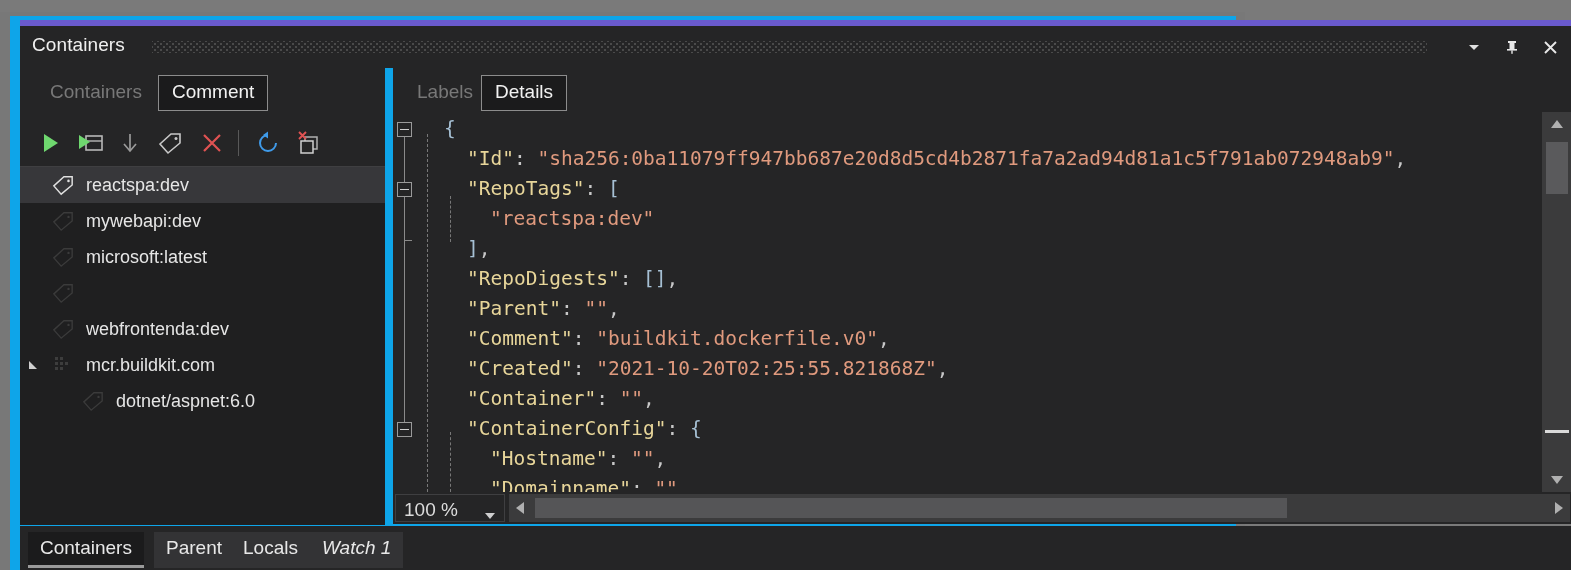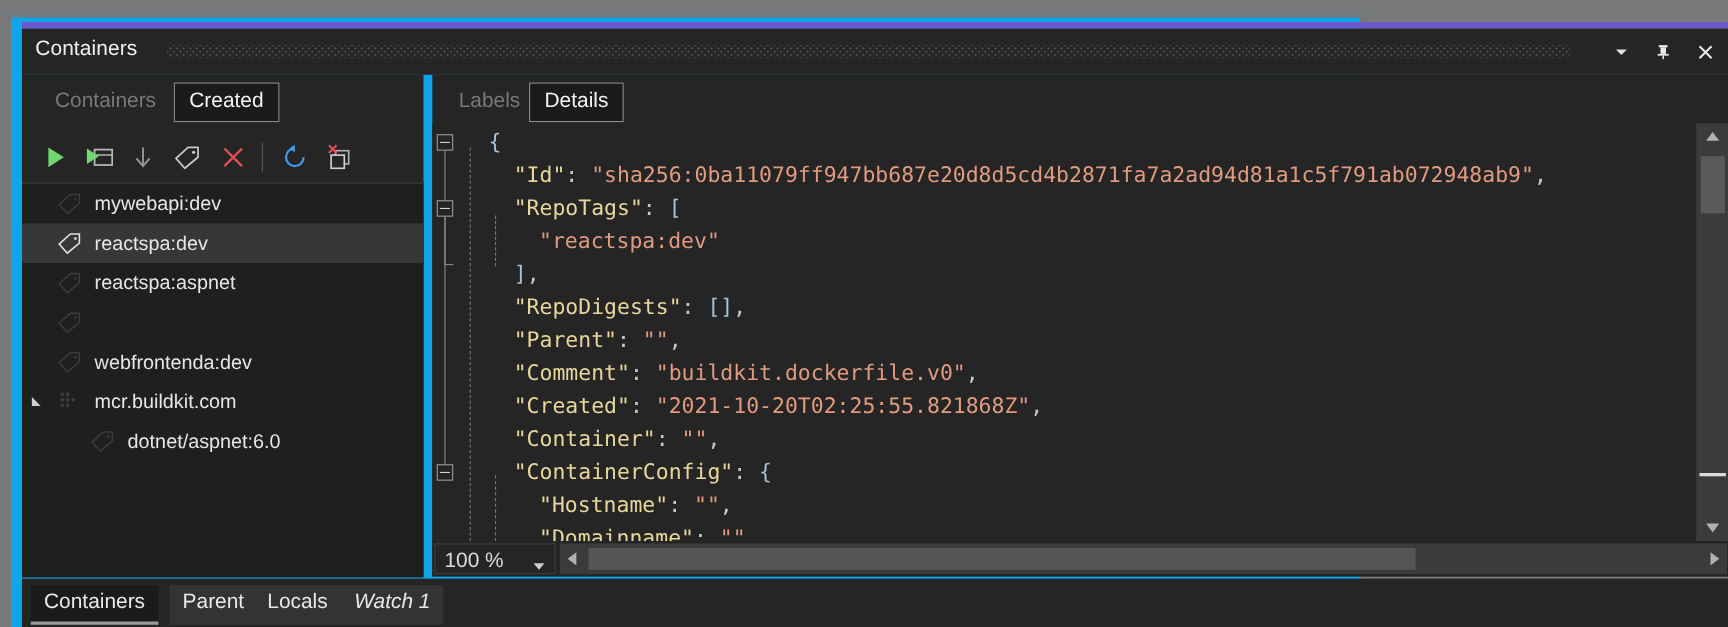--- a/index.html
+++ b/index.html
@@ -323,21 +323,21 @@
       <svg width="17" height="17" viewBox="0 0 17 17">
         <path d="M3 3 L14 14 M14 3 L3 14" stroke="#e8e8e8" stroke-width="1.9" fill="none"></path>
       </svg>
     </div>
   </div>
 
   <div id="left-pane">
 
     <div id="left-tabs">
       <div class="vtab inactive" style="left:16px;">Containers</div>
-      <div class="vtab active" style="left:138px;">Created</div>
+      <div class="vtab active" style="left:138px;">Comment</div>
     </div>
 
     <div id="toolbar">
       <div class="tbtn" style="left:12px;">
         <svg width="24" height="24" viewBox="0 0 24 24">
             <path d="M6 3 L20 12 L6 21 Z" fill="#6fd86f"></path>
           </svg>
       </div>
       <div class="tbtn" style="left:52px;">
         <svg width="26" height="24" viewBox="0 0 26 24">
@@ -374,51 +374,51 @@
         <svg width="28" height="24" viewBox="0 0 28 24">
           <rect x="11" y="6" width="12" height="12" fill="none" stroke="#b0b0b0" stroke-width="1.5"></rect>
           <rect x="7" y="10" width="12" height="12" fill="#262626" stroke="#d0d0d0" stroke-width="1.5"></rect>
           <path d="M5 1 L12 8 M12 1 L5 8" stroke="#e05252" stroke-width="1.9" fill="none"></path>
         </svg>
       </div>
     </div>
 
     <div id="tree">
 
+      <div class="tree-row selected">
+        <span class="tree-expander"></span>
+        <span class="tree-icon">
+          <svg width="24" height="22" viewBox="0 0 26 24">
+            <path d="M14 3 L23 3 L23 12 L11 22 L3 13 Z" fill="none" stroke="#e0e0e0" stroke-width="1.6"></path>
+            <circle cx="19" cy="7.5" r="1.4" fill="#e0e0e0"></circle>
+          </svg>
+        </span>
+        <span class="tree-label">reactspa:dev</span>
+      </div>
+
       <div class="tree-row">
         <span class="tree-expander"></span>
         <span class="tree-icon">
           <svg width="24" height="22" viewBox="0 0 26 24">
             <path d="M14 3 L23 3 L23 12 L11 22 L3 13 Z" fill="none" stroke="#3b3b3b" stroke-width="1.5"></path>
             <circle cx="19" cy="7.5" r="1.3" fill="#3b3b3b"></circle>
           </svg>
         </span>
         <span class="tree-label">mywebapi:dev</span>
       </div>
 
-      <div class="tree-row selected">
-        <span class="tree-expander"></span>
-        <span class="tree-icon">
-          <svg width="24" height="22" viewBox="0 0 26 24">
-            <path d="M14 3 L23 3 L23 12 L11 22 L3 13 Z" fill="none" stroke="#e0e0e0" stroke-width="1.6"></path>
-            <circle cx="19" cy="7.5" r="1.4" fill="#e0e0e0"></circle>
-          </svg>
-        </span>
-        <span class="tree-label">reactspa:dev</span>
-      </div>
-
       <div class="tree-row">
         <span class="tree-expander"></span>
         <span class="tree-icon">
           <svg width="24" height="22" viewBox="0 0 26 24">
             <path d="M14 3 L23 3 L23 12 L11 22 L3 13 Z" fill="none" stroke="#3b3b3b" stroke-width="1.5"></path>
             <circle cx="19" cy="7.5" r="1.3" fill="#3b3b3b"></circle>
           </svg>
         </span>
-        <span class="tree-label">reactspa:aspnet</span>
+        <span class="tree-label">microsoft:latest</span>
       </div>
 
       <div class="tree-row">
         <span class="tree-expander"></span>
         <span class="tree-icon">
           <svg width="24" height="22" viewBox="0 0 26 24">
             <path d="M14 3 L23 3 L23 12 L11 22 L3 13 Z" fill="none" stroke="#3b3b3b" stroke-width="1.5"></path>
             <circle cx="19" cy="7.5" r="1.3" fill="#3b3b3b"></circle>
           </svg>
         </span>

